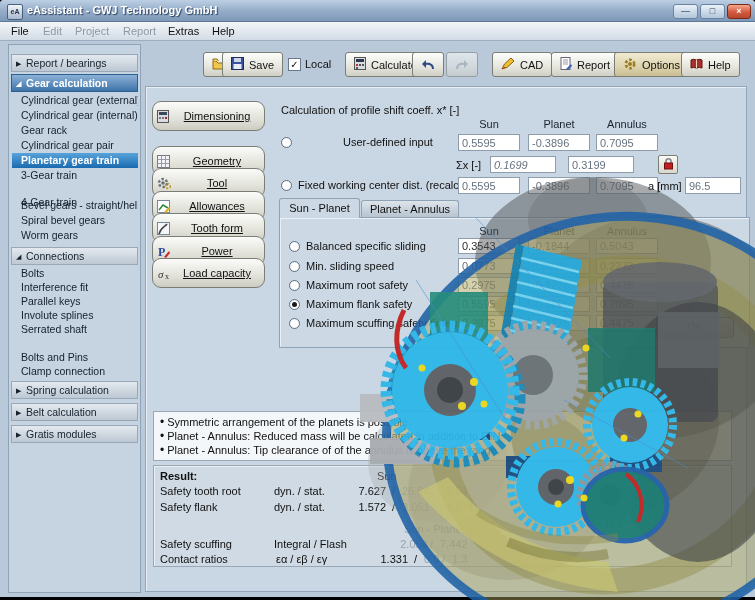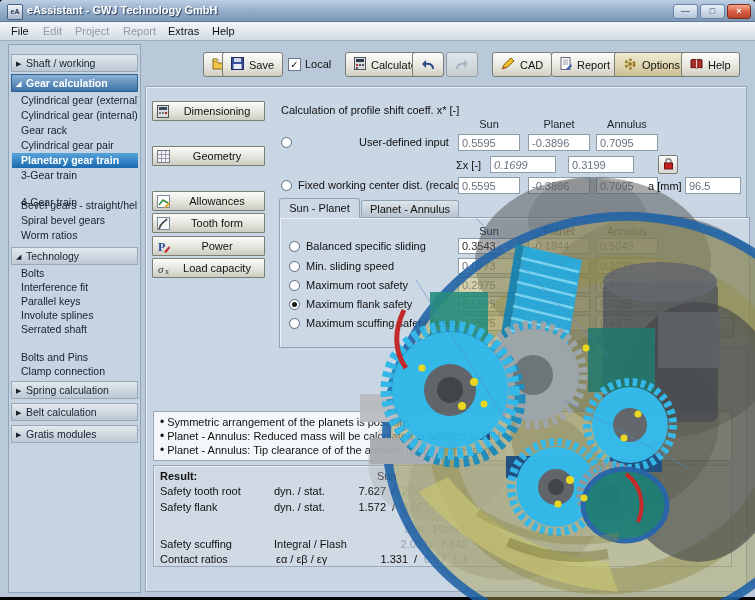--- a/index.html
+++ b/index.html
@@ -31,22 +31,22 @@
   .sb-hdr{position:absolute;left:2px;width:127px;height:18px;box-sizing:border-box;line-height:16px;padding-left:4px;
     background:linear-gradient(#e3e9ef,#bdc8d3);border:1px solid #98a8b8;color:#16222e;white-space:nowrap;overflow:hidden;}
   .sb-hdr.active{background:linear-gradient(#8cb1d6,#3e73a8);border-color:#2c5f92;color:#fff;font-weight:bold;}
   .sb-hdr .tri{display:inline-block;width:10px;font-size:7px;vertical-align:1px;}
   .sb-item{position:absolute;left:3px;width:126px;height:15px;line-height:15px;padding-left:9px;box-sizing:border-box;
     color:#14202c;white-space:nowrap;overflow:hidden;}
   .sb-item.sel{background:linear-gradient(#57a3da,#1a6ab0);color:#fff;font-weight:bold;}
   
   .main{position:absolute;left:145px;top:86px;width:602px;height:506px;background:#c9d6e3;
     border:1px solid #93a5b8;box-shadow:inset 1px 1px 0 #e9eff5;box-sizing:border-box;}
-  .mbtn{position:absolute;left:6px;width:113px;height:20px;box-sizing:border-box;border:1px solid #7b7e75;border-radius:1px;
-    background:linear-gradient(#fbfbf9,#e2e2da 60%,#ccccc2);display:flex;align-items:center;padding:0 4px;}
+  .mbtn{position:absolute;left:6px;width:113px;height:30px;box-sizing:border-box;border:1px solid #7b7e75;border-radius:9px;
+    background:linear-gradient(#fbfbf9,#e2e2da 60%,#ccccc2);display:flex;align-items:center;padding:0 4px;text-decoration:underline;}
   .mbtn .icon{width:17px;flex:none;display:flex;align-items:center;}
   .mbtn .lbl{flex:1;text-align:center;}
   .field{position:absolute;box-sizing:border-box;border:1px solid #8d9dac;background:#fff;color:#66727e;
     font-family:"Liberation Sans",sans-serif;font-size:11px;padding:1px 3px;height:17px;}
   .field.dark{color:#2a2a2a;}
   .radio{position:absolute;width:11px;height:11px;border:1px solid #5f7184;border-radius:50%;
     background:radial-gradient(#fff 55%,#d8dee4);box-sizing:border-box;}
   .radio.on::after{content:"";position:absolute;left:2px;top:2px;width:5px;height:5px;border-radius:50%;background:#1a1a1a;}
   .colhdr{position:absolute;width:62px;text-align:center;color:#1a242e;}
   .tab{position:absolute;box-sizing:border-box;border:1px solid #8fa3b6;border-bottom:none;border-radius:3px 3px 0 0;
@@ -156,33 +156,33 @@
   </div>
   <div class="tbtn" style="left:681px;">
     <span><svg width="13" height="12">
           <path d="M1,2 Q3,0.5 6.5,2 Q10,0.5 12,2 L12,10 Q10,8.8 6.5,10 Q3,8.8 1,10 Z" fill="#a83028" stroke="#601810"></path>
           <line x1="6.5" y1="2" x2="6.5" y2="10" stroke="#e8d8d0"></line>
         </svg></span>
     <span>Help</span>
   </div>
 
   <div class="sidebar">
-    <div class="sb-hdr" style="top:9px;"><span class="tri">▶</span><span>Shaft / working</span></div>
+    <div class="sb-hdr" style="top:9px;"><span class="tri">▶</span><span>Report / bearings</span></div>
     <div class="sb-hdr active" style="top:29px;"><span class="tri">◢</span><span>Gear calculation</span></div>
     <div class="sb-item" style="top:48px;">Cylindrical gear (external)</div>
     <div class="sb-item" style="top:63px;">Cylindrical gear (internal)</div>
     <div class="sb-item" style="top:78px;">Gear rack</div>
     <div class="sb-item" style="top:93px;">Cylindrical gear pair</div>
     <div class="sb-item sel" style="top:108px;">Planetary gear train</div>
     <div class="sb-item" style="top:123px;">3-Gear train</div>
     <div class="sb-item" style="top:130px;margin-top:20px;">4-Gear train</div>
     <div class="sb-item" style="top:153px;">Bevel gears - straight/helical</div>
     <div class="sb-item" style="top:168px;">Spiral bevel gears</div>
-    <div class="sb-item" style="top:183px;">Worm ratios</div>
-    <div class="sb-hdr" style="top:202px;"><span class="tri">◢</span><span>Technology</span></div>
+    <div class="sb-item" style="top:183px;">Worm gears</div>
+    <div class="sb-hdr" style="top:202px;"><span class="tri">◢</span><span>Connections</span></div>
     <div class="sb-item" style="top:221px;">Bolts</div>
     <div class="sb-item" style="top:235px;">Interference fit</div>
     <div class="sb-item" style="top:249px;">Parallel keys</div>
     <div class="sb-item" style="top:263px;">Involute splines</div>
     <div class="sb-item" style="top:277px;">Serrated shaft</div>
     <div class="sb-item" style="top:305px;">Bolts and Pins</div>
     <div class="sb-item" style="top:319px;">Clamp connection</div>
     <div class="sb-hdr" style="top:336px;"><span class="tri">▶</span><span>Spring calculation</span></div>
     <div class="sb-hdr" style="top:358px;"><span class="tri">▶</span><span>Belt calculation</span></div>
     <div class="sb-hdr" style="top:380px;"><span class="tri">▶</span><span>Gratis modules</span></div>
@@ -207,20 +207,30 @@
           <svg width="13" height="13">
             <rect x="0.5" y="0.5" width="12" height="12" fill="#f2f4f6" stroke="#778"></rect>
             <line x1="4.5" y1="0.5" x2="4.5" y2="12.5" stroke="#99a"></line>
             <line x1="8.5" y1="0.5" x2="8.5" y2="12.5" stroke="#99a"></line>
             <line x1="0.5" y1="4.5" x2="12.5" y2="4.5" stroke="#99a"></line>
             <line x1="0.5" y1="8.5" x2="12.5" y2="8.5" stroke="#99a"></line>
           </svg>
         </span>
         <span class="lbl">Geometry</span>
       </div>
+    <div class="mbtn" style="top:81px;">
+        <span class="icon">
+          <svg width="14" height="14">
+            <circle cx="6" cy="7" r="4" fill="none" stroke="#6a7076" stroke-width="2.4" stroke-dasharray="2.4 1.8"></circle>
+            <circle cx="6" cy="7" r="1.8" fill="#6a7076"></circle>
+            <circle cx="11" cy="10" r="2.4" fill="none" stroke="#c0a030" stroke-width="1.8" stroke-dasharray="1.8 1.4"></circle>
+          </svg>
+        </span>
+        <span class="lbl">Tool</span>
+      </div>
     <div class="mbtn" style="top:104px;">
         <span class="icon">
           <svg width="13" height="13">
             <rect x="0.5" y="0.5" width="12" height="12" fill="#fff" stroke="#789"></rect>
             <path d="M2,10 L6,5 L11,8" fill="none" stroke="#2a8a3a" stroke-width="1.5"></path>
             <path d="M7,12 L12,7 L13,9 L9,13 Z" fill="#e0b020"></path>
           </svg>
         </span>
         <span class="lbl">Allowances</span>
       </div>
@@ -251,21 +261,21 @@
         </span>
         <span class="lbl">Load capacity</span>
       </div>
 
     <div style="position:absolute;left:135px;top:17px;">Calculation of profile shift coeff. x* [-]</div>
     <div class="colhdr" style="left:312px;top:31px;">Sun</div>
     <div class="colhdr" style="left:382px;top:31px;">Planet</div>
     <div class="colhdr" style="left:450px;top:31px;">Annulus</div>
 
     <div class="radio" style="left:135px;top:50px;"></div>
-    <div style="position:absolute;left:168px;top:49px;padding-left:45px;">User-defined input</div>
+    <div style="position:absolute;left:152px;top:49px;padding-left:45px;">User-defined input</div>
     <input class="field" style="left: 312px; top: 47px; width: 62px;" readonly="" value="0.5595">
     <input class="field" style="left: 382px; top: 47px; width: 62px;" readonly="" value="-0.3896">
     <input class="field" style="left: 450px; top: 47px; width: 62px;" readonly="" value="0.7095">
 
     <div style="position:absolute;left:310px;top:72px;">Σx [-]</div>
     <input class="field" style="left: 344px; top: 69px; width: 66px; font-style: italic;" readonly="" value="0.1699">
     <input class="field" style="left: 422px; top: 69px; width: 66px;" readonly="" value="0.3199">
     <div class="lockbtn" style="left:512px;top:68px;">
       <span><svg width="13" height="13">
             <path d="M4,6 V4.2 a2.5,2.5 0 0 1 5,0 V6" fill="none" stroke="#888" stroke-width="1.6"></path>
@@ -343,21 +353,21 @@
       <div class="rlbl" style="left:120px;top:35px;">dyn. / stat.</div>
       <div class="rval" style="left:190px;top:35px;width:42px;text-align:right;">1.572</div>
       <div class="rval" style="left:238px;top:35px;">/</div>
       <div class="rval faint" style="left:248px;top:35px;">3.051</div>
       <div class="rval faint" style="left:292px;top:35px;">1.874</div>
 
       <div class="rlbl faint" style="left:250px;top:57px;">Sun - Planet</div>
 
       <div class="rlbl" style="left:6px;top:72px;">Safety scuffing</div>
       <div class="rlbl" style="left:120px;top:72px;">Integral / Flash</div>
-      <div class="rval faint" style="left:232px;top:72px;width:42px;text-align:right;">2.054</div>
+      <div class="rval faint" style="left:239px;top:72px;width:42px;text-align:center;">2.054</div>
       <div class="rval faint" style="left:276px;top:72px;">/</div>
       <div class="rval faint" style="left:286px;top:72px;">7.442</div>
 
       <div class="rlbl" style="left:6px;top:87px;">Contact ratios</div>
       <div class="rlbl" style="left:122px;top:87px;">εα / εβ / εγ</div>
       <div class="rval" style="left:212px;top:87px;width:42px;text-align:right;">1.331</div>
       <div class="rval" style="left:260px;top:87px;">/</div>
       <div class="rval faint" style="left:270px;top:87px;">0.0</div>
       <div class="rval faint" style="left:288px;top:87px;">/</div>
       <div class="rval faint" style="left:298px;top:87px;">1.3</div>

